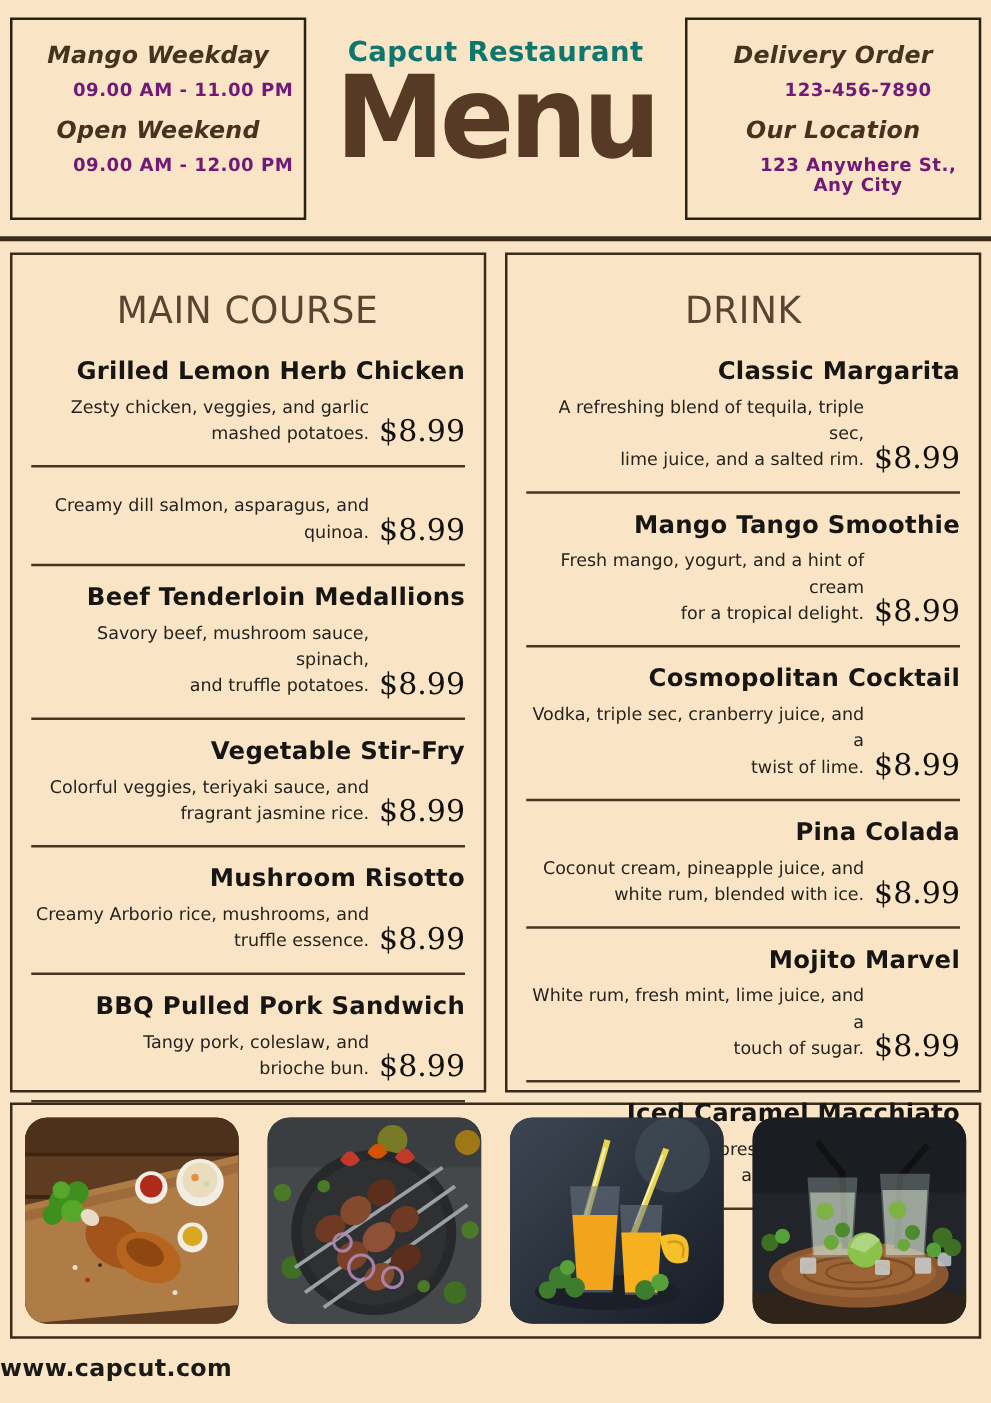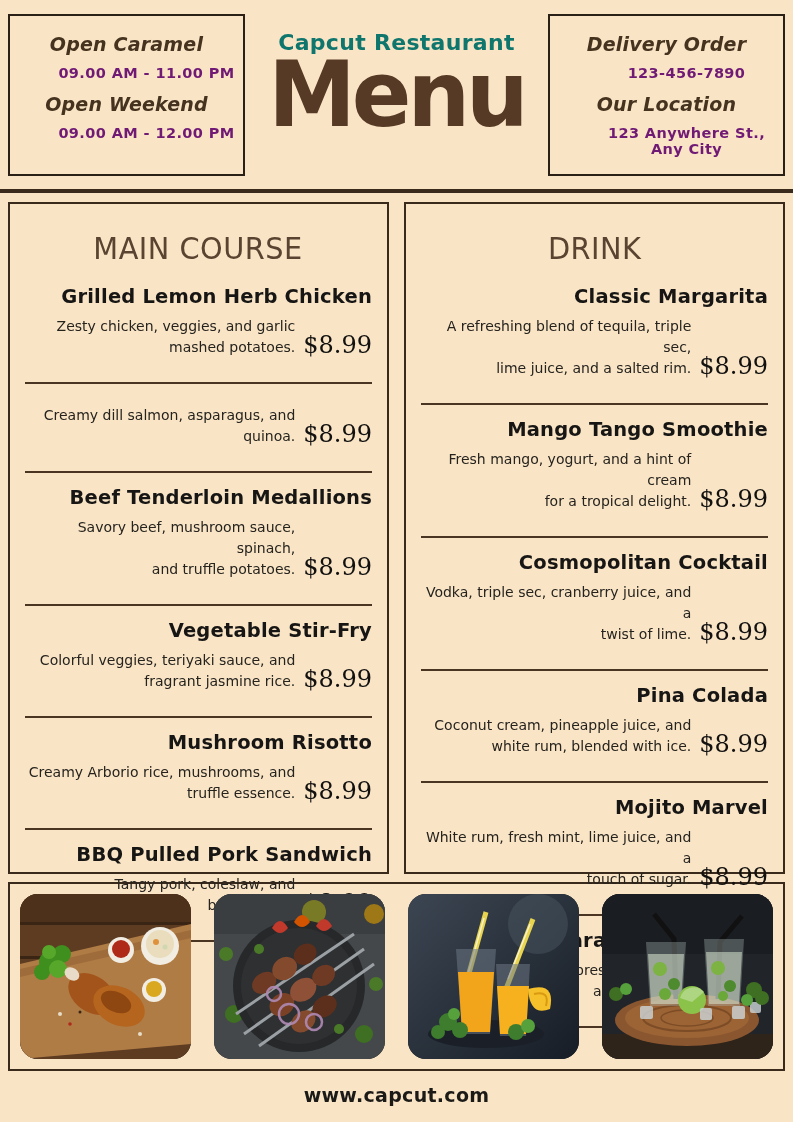--- a/index.html
+++ b/index.html
@@ -41,51 +41,51 @@
   .menu-box {
     flex:1; border:2px solid #3a2a1c; height:672px; padding:0 15px;
   }
   .section-title {
     text-align:center; margin:27px 0 6px 0; font-size:30px; font-weight:500;
     color:#5a4431; letter-spacing:.5px; white-space:nowrap;
   }
   .section-title span { display:inline-block; transform:scaleX(.96); transform-origin:center; }
   .menu-item { padding-top:13px; border-bottom:2px solid #4a3523;text-align:right; }
   .item-name { font-size:19.5px; font-weight:600; color:#171614; letter-spacing:.2px; }
-  .item-row { display:flex; align-items:flex-end; margin-top:8px; padding-bottom:24px; }
+  .item-row { display:flex; align-items:flex-end; margin-top:8px; padding-bottom:14px; }
   .item-desc {
     flex:1; font-size:14px; line-height:1.5; color:#26231e;
     white-space:pre-line; font-weight:500;
   }
   .item-price {
     font-family:"DejaVu Serif","Liberation Serif",serif;
     font-size:24px; color:#121110; margin-left:8px; line-height:1.1;
   }
   
   .photo-strip {
     margin:8px 8px 0 8px; border:2px solid #3a2a1c; height:189px;
     display:flex; align-items:center; justify-content:space-between;
     padding:0 10px;
   }
   .photo {
     width:171px; height:165px; border-radius:18px; overflow:hidden;
     position:relative; background:#222;
   }
   .photo svg { display:block; width:100%; height:100%; }
   
-  .footer { text-align:center; margin-top:13px; font-size:19px; font-weight:600; color:#1b1a17; letter-spacing:.3px; }
+  .footer { text-align:left; margin-top:13px; font-size:19px; font-weight:600; color:#1b1a17; letter-spacing:.3px; }
 </style>
 </head>
 <body>
 
 <div class="page">
 
   <div class="header">
     <div class="info-box">
-      <div class="info-label">Open Caramel</div>
+      <div class="info-label">Mango Weekday</div>
       <div class="info-value">09.00 AM - 11.00 PM</div>
       <div class="info-label">Open Weekend</div>
       <div class="info-value">09.00 AM - 12.00 PM</div>
     </div>
 
     <div class="title-block">
       <div class="restaurant-name">Capcut Restaurant</div>
       <div class="logo-text">Menu</div>
     </div>
 

